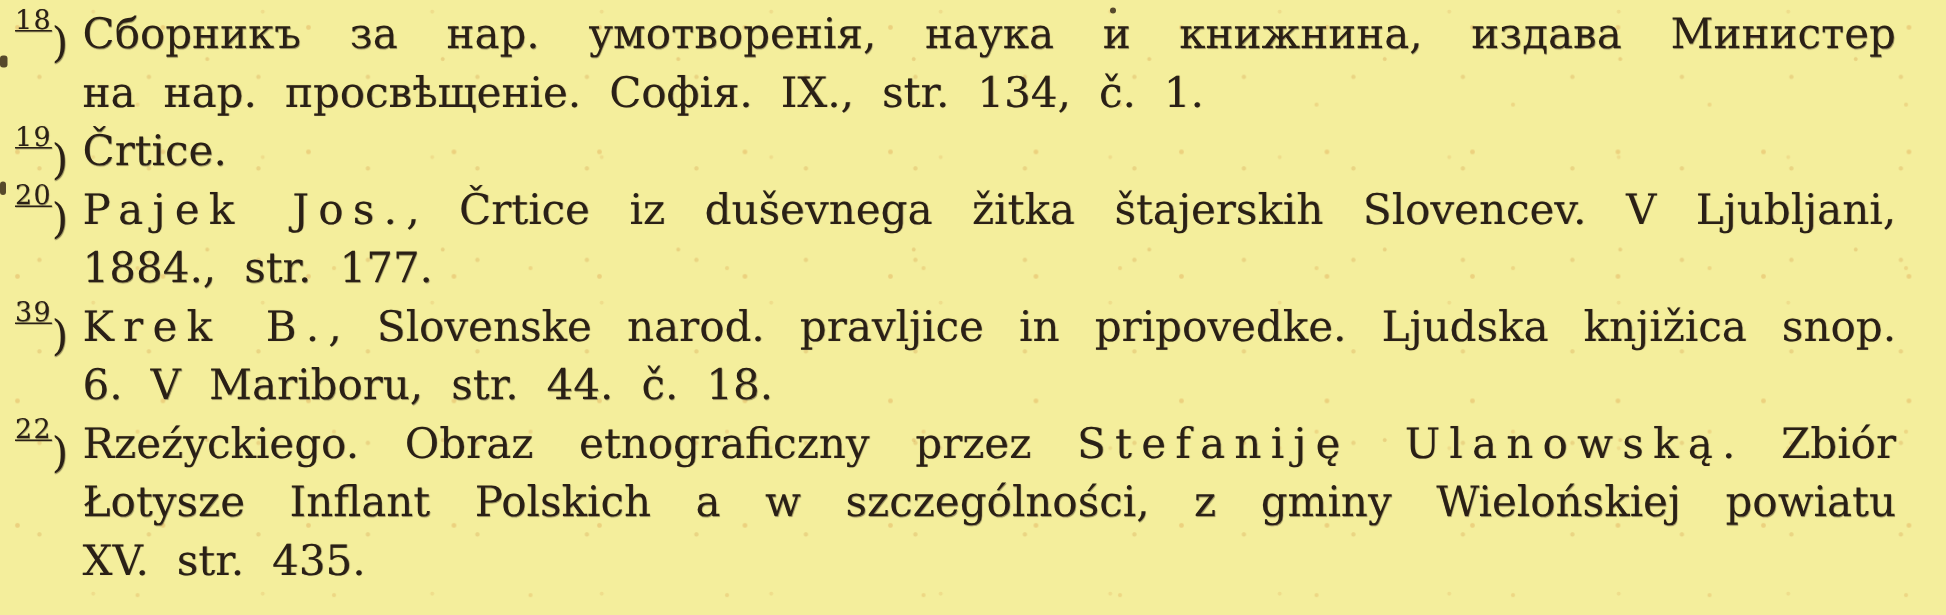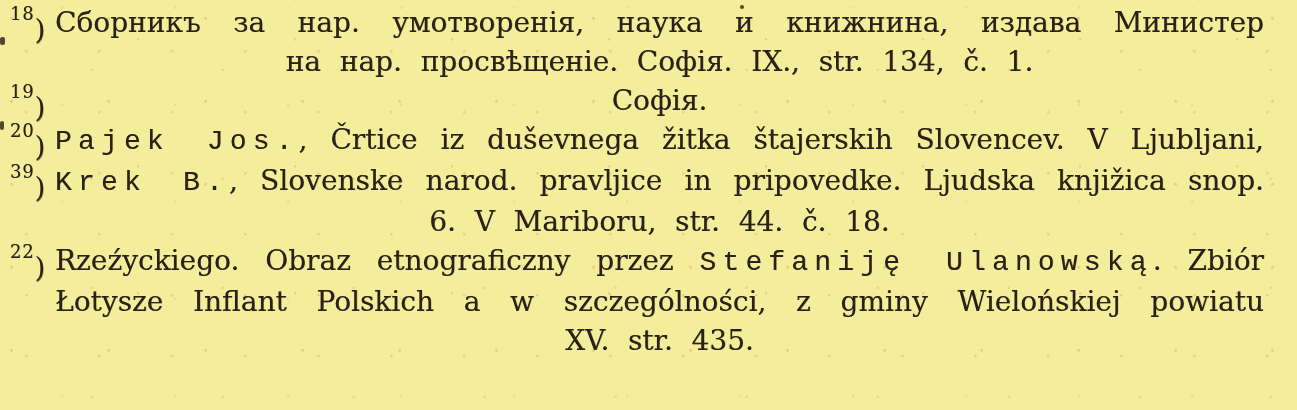--- a/index.html
+++ b/index.html
@@ -28,29 +28,30 @@
     color:var(--ink);
     font-size:28px;line-height:39px;
     text-shadow:0.4px 0.4px 0.5px rgba(42,32,20,.45);
   }
   .footnote{position:relative;padding-left:55px;}
   .marker{position:absolute;left:10px;top:0;white-space:nowrap;}
   .marker .num{
     font-size:64%;
     position:relative;top:-0.52em;
     letter-spacing:0.05em;
+    text-decoration:underline;
   }
   .ftext{word-spacing:0.35em;}
-  .line{text-align:center;}
+  .line{text-align:left;}
   .line.just{
     text-align:justify;
     text-align-last:justify;
     text-justify:inter-word;
   }
-  .seg.spaced{letter-spacing:0.22em;font-family:Liberation Mono, monospace;}
+  .seg.spaced{letter-spacing:0.22em;}
   .speck{
     position:absolute;background:rgba(58,44,24,.85);border-radius:2px;
   }
   .speck.s1{left:0;top:37px;width:5px;height:8px;}
   .speck.s2{left:0;top:121px;width:4px;height:9px;}
   .speck.s3{left:740px;top:5px;width:4px;height:4px;border-radius:50%;}
 </style>
 </head>
 <body>
 
@@ -60,28 +61,29 @@
     <span class="marker"><sup class="num">18</sup><span class="paren">)</span></span>
     <div class="ftext">
           <div class="line just"><span class="seg">Сборникъ за нар. умотворенія, наука и книжнина, издава Министер</span></div>
           <div class="line"><span class="seg">на нар. просвѣщеніе. Софія. IX., str. 134, č. 1.</span></div>
         </div>
   </div>
 
   <div class="footnote">
     <span class="marker"><sup class="num">19</sup><span class="paren">)</span></span>
     <div class="ftext">
-          <div class="line"><span class="seg">Софія.</span></div>
+          <div class="line"><span class="seg">Črtice.</span></div>
         </div>
   </div>
 
   <div class="footnote">
     <span class="marker"><sup class="num">20</sup><span class="paren">)</span></span>
     <div class="ftext">
           <div class="line just"><span class="seg spaced">Pajek Jos.</span><span class="seg">, Črtice iz duševnega žitka štajerskih Slovencev. V Ljubljani,</span></div>
+          <div class="line"><span class="seg">1884., str. 177.</span></div>
         </div>
   </div>
 
   <div class="footnote">
     <span class="marker"><sup class="num">39</sup><span class="paren">)</span></span>
     <div class="ftext">
           <div class="line just"><span class="seg spaced">Krek B.</span><span class="seg">, Slovenske narod. pravljice in pripovedke. Ljudska knjižica snop.</span></div>
           <div class="line"><span class="seg">6. V Mariboru, str. 44. č. 18.</span></div>
         </div>
   </div>

